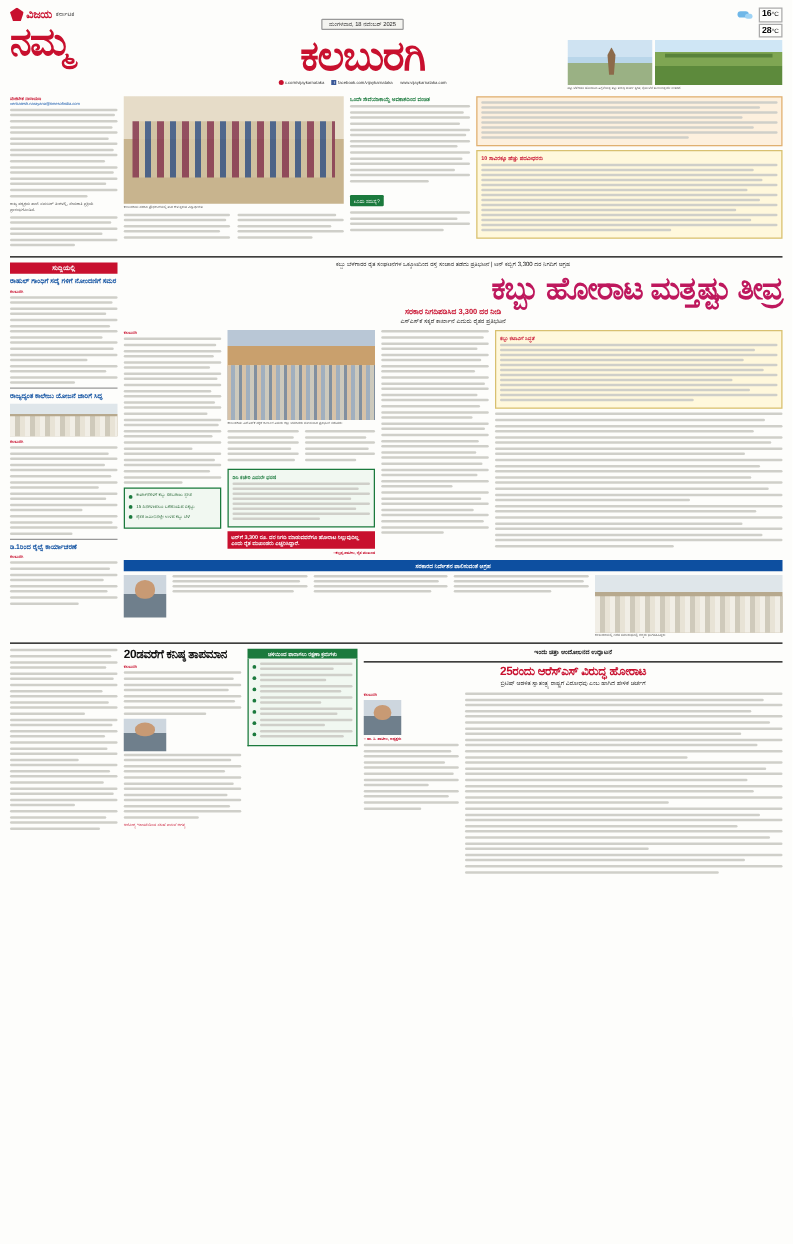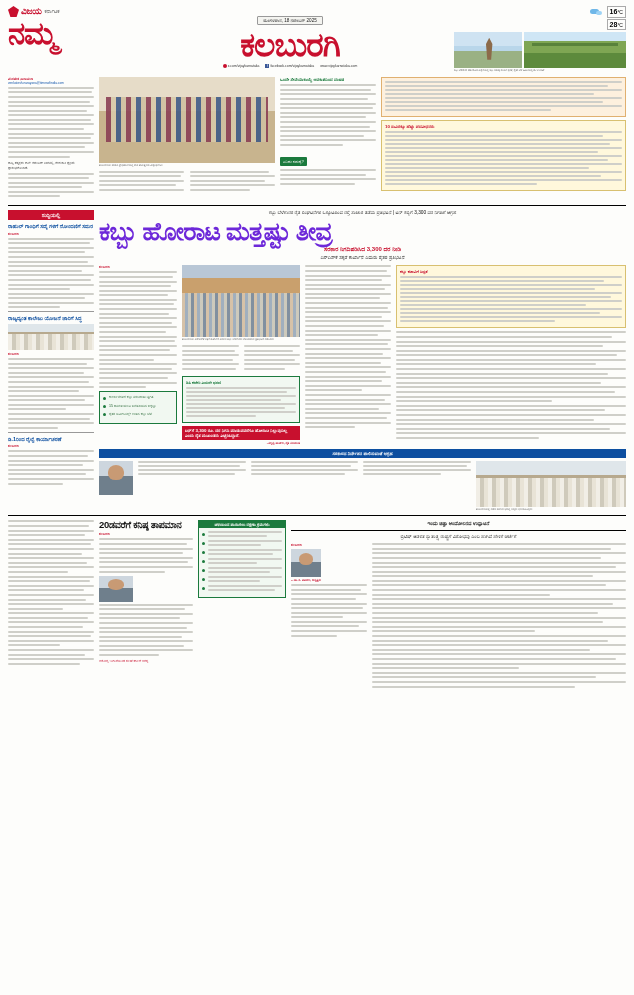--- a/index.html
+++ b/index.html
@@ -192,21 +192,21 @@
   .mainwrap { display: flex; gap: 5px; margin-top: 5px; border-top: 1px solid #000; padding-top: 4px; }
   .leftrail { width: 86px; flex: 0 0 86px; }
   .railhead {
     background: #c8102e; color: #fff; font-size: 5.4px; text-align: center;
     padding: 1.5px 0; font-weight: bold;
   }
   .railsub { font-size: 5.4px; color: #0d4fa0; font-weight: bold; line-height: 1.2; margin: 3px 0 2px; }
   .center { flex: 1 1 auto; }
   .kicker { font-size: 4.8px; text-align: center; color: #111; line-height: 1.3; }
   .mega {
-    font-size: 25px; font-weight: bold; text-align: left; color: #6d28d9;
+    font-size: 25px; font-weight: bold; text-align: right; color: #be185d;
     letter-spacing: -0.8px; margin: 3px 0 2px; line-height: 1;
   }
   .deck { text-align: center; font-size: 6px; color: #c8102e; font-weight: bold; }
   .deck2 { text-align: center; font-size: 5px; color: #111; margin-top: 1px; }
   .cgrid { display: flex; gap: 5px; margin-top: 4px; }
   .c1 { width: 78px; flex: 0 0 78px; }
   .c2 { width: 118px; flex: 0 0 118px; }
   .c3 { width: 86px; flex: 0 0 86px; }
   .c4 { flex: 1 1 auto; }
   .bullets { list-style: none; margin: 0; padding: 0; }
@@ -797,20 +797,21 @@
                 <i style="width:90%"></i>
               </span>
             </li>
         </ul>
       </div>
     </div>
 
     <div class="b4">
       <div class="kicker kn" style="font-size:5px;font-weight:bold">ಇಂದು ಚಿತ್ತಾ ಆಂದೋಲನದ ಉದ್ಘಾಟನೆ</div>
       <div class="divider-h"></div>
+      <div class="h2 red kn" style="text-align:center">25ರಂದು ಆರೆಸ್ಎಸ್ ವಿರುದ್ಧ ಹೋರಾಟ</div>
       <div class="kicker kn" style="margin-top:2px">ಬ್ರಿಟಿಷ್ ಆಡಳಿತ ಸ್ವಾತಂತ್ರ್ಯ ರಾಷ್ಟ್ರಗೆ ವಿರೋಧವು ಎಂಬ ಹಾಗಿದೆ ಹೇಳಿಕೆ ಚರ್ಚೆಗೆ</div>
       <div class="cgrid" style="margin-top:3px">
         <div style="width:76px;flex:0 0 76px">
           <div class="datestamp">ಕಲಬುರಗಿ</div>
           <div class="portrait" style="height:28px;width:30px;margin-top:2px"></div>
           <div class="namecap" style="margin-top:1px">– ಡಾ. ಸಿ. ಪಾಟೀಲ, ಅಧ್ಯಕ್ಷರು</div>
           <div class="fake-lines" style="margin-top:2px">
             <i style="width:100%"></i>
               <i style="width:92%"></i>
               <i style="width:100%"></i>

